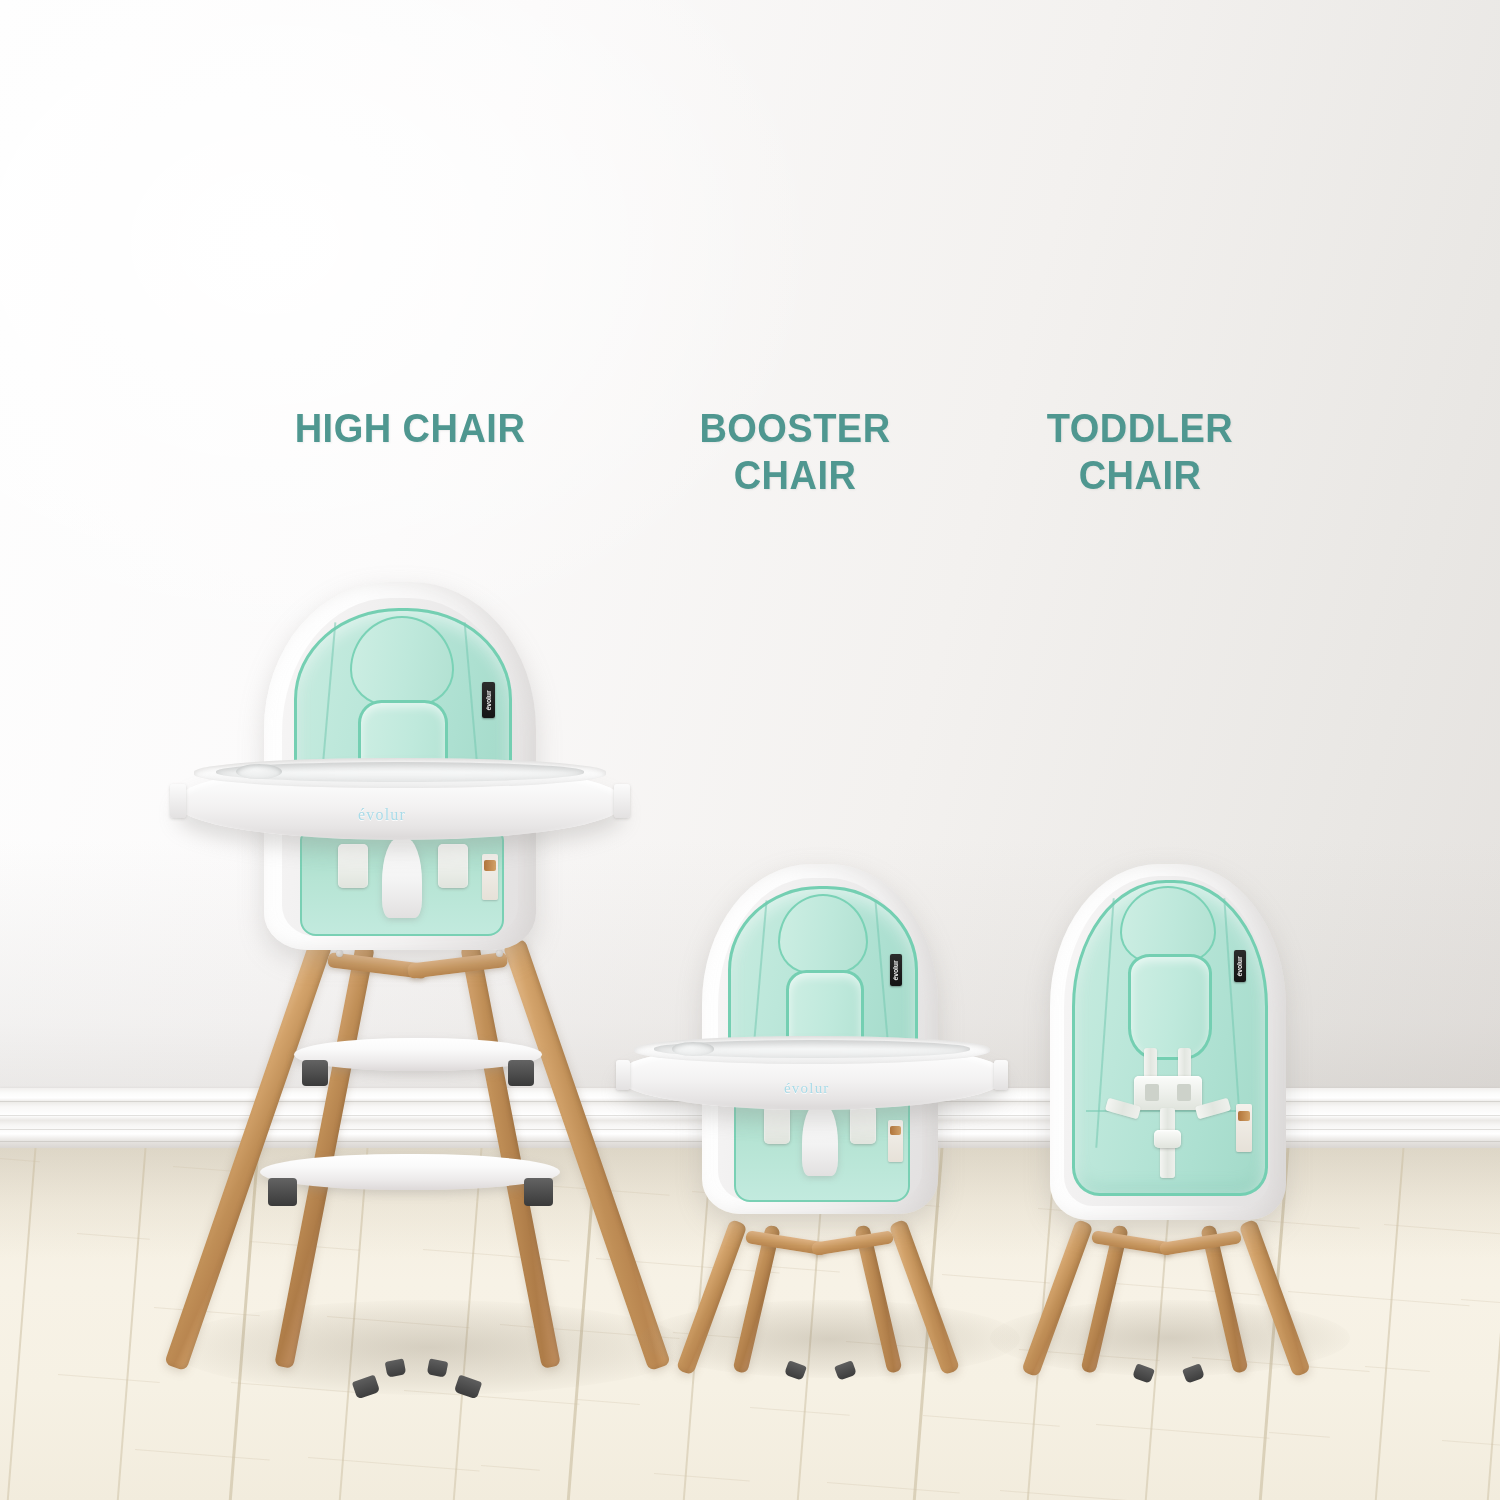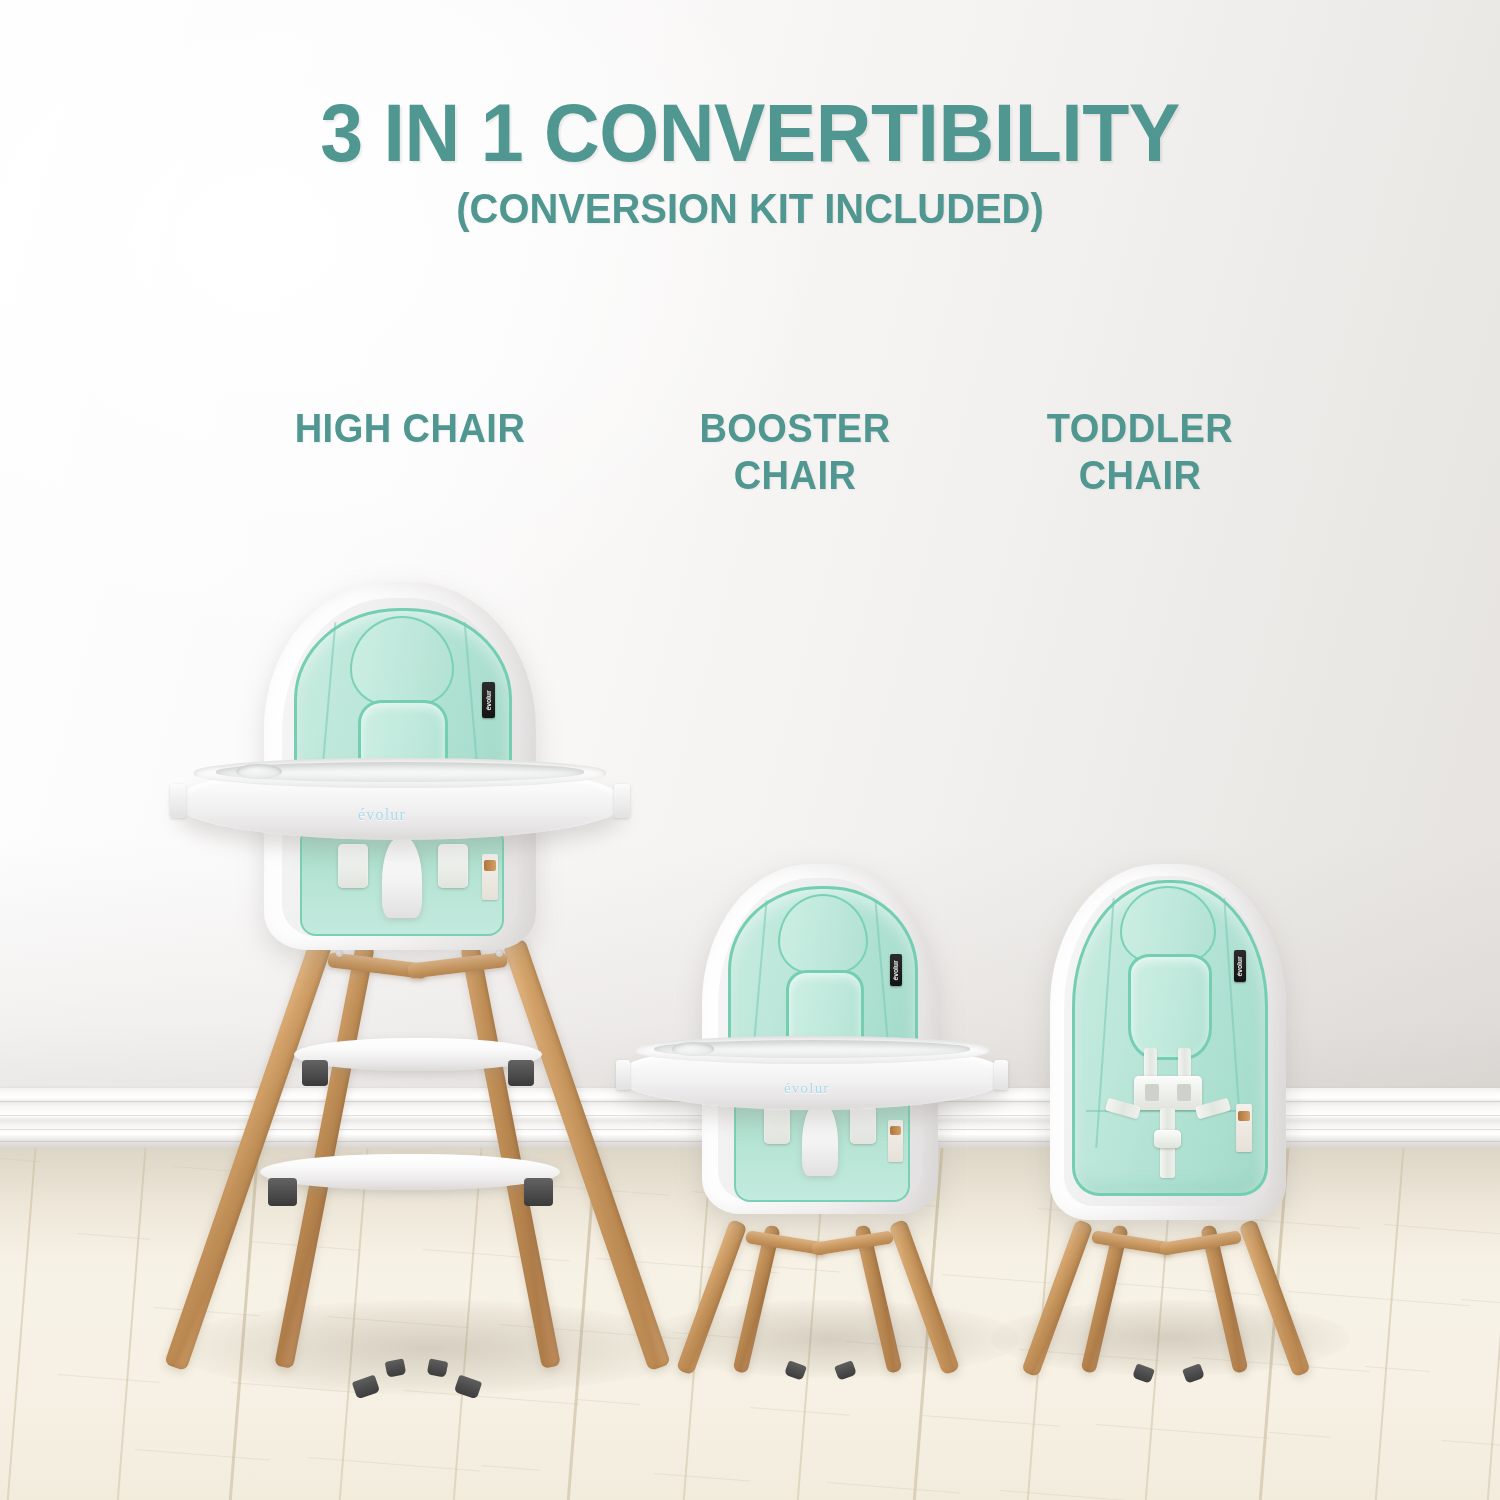--- a/index.html
+++ b/index.html
@@ -276,24 +276,20 @@
         <div class="grain" style="left:135px;top:300.5px;width:135px;transform:rotate(4.5deg);"></div>
         <div class="grain" style="left:308px;top:308.8px;width:172px;transform:rotate(4.5deg);"></div>
         <div class="grain" style="left:481px;top:317.1px;width:59px;transform:rotate(4.5deg);"></div>
         <div class="grain" style="left:654px;top:325.40000000000003px;width:96px;transform:rotate(4.5deg);"></div>
         <div class="grain" style="left:827px;top:333.70000000000005px;width:133px;transform:rotate(4.5deg);"></div>
         <div class="grain" style="left:1000px;top:342px;width:170px;transform:rotate(4.5deg);"></div>
         <div class="grain" style="left:1173px;top:10.300000000000011px;width:57px;transform:rotate(4.5deg);"></div>
       </div>
   </div>
 
-  <div class="title-wrap">
-    <div class="title">3 IN 1 CONVERTIBILITY</div>
-    <div class="subtitle">(CONVERSION KIT INCLUDED)</div>
-  </div>
 
   <div class="cap" id="cap-high">
     <div>HIGH CHAIR</div>
   </div>
   <div class="cap" id="cap-booster">
     <div>BOOSTER</div>
     <div>CHAIR</div>
   </div>
   <div class="cap" id="cap-toddler">
     <div>TODDLER</div>

